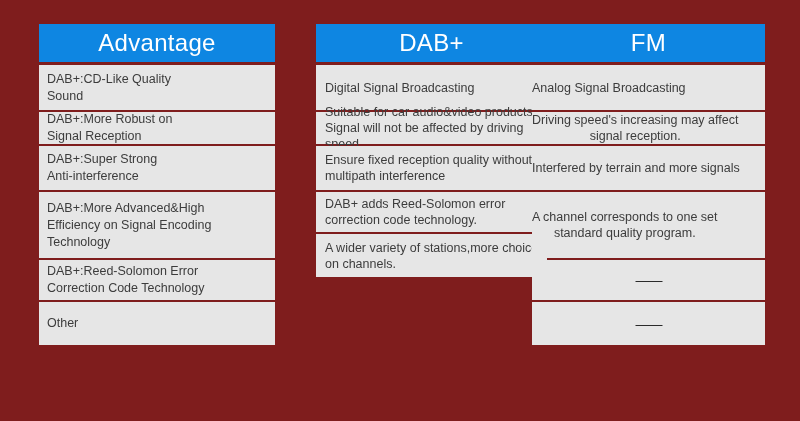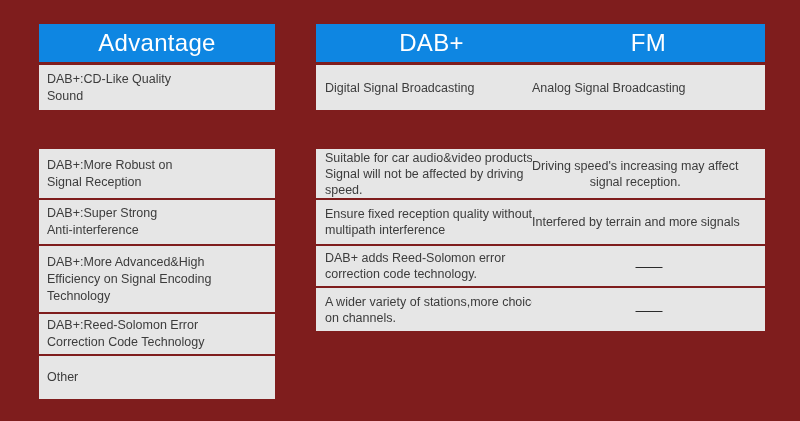--- a/index.html
+++ b/index.html
@@ -45,21 +45,21 @@
     font-size: 12.5px;
     white-space: pre-line;
     box-sizing: border-box;
     padding-right: 4px;
   }
   .col-advantage .cell { padding-left: 8px; line-height: 17px; }
   .col-dab .cell       { padding-left: 9px;  line-height: 16px; }
   .col-fm .cell        { padding-left: 0; line-height: 16px; }
 
   .r1 { height: 45px; }
-  .r2 { height: 49px; margin-top: 37px; }
+  .r2 { height: 32px; }
   .r3 { height: 44px; }
   .r4 { height: 66px; }
   .r5 { height: 40px; }
   .r6 { height: 43px; }
 
   .dash {
     justify-content: center;
     padding-left: 0 !important;
     padding-right: 0;
     font-size: 14px;
@@ -101,17 +101,19 @@
     <div class="cell r6">A wider variety of stations,more choice
 on channels.</div>
   </div>
 
   <div class="col col-fm">
     <div class="hdr">FM</div>
     <div class="cell r1">Analog Signal Broadcasting</div>
     <div class="cell r2">Driving speed's increasing may affect
 signal reception.</div>
     <div class="cell r3">Interfered by terrain and more signals</div>
+    <div class="cell r4">A channel corresponds to one set
+standard quality program.</div>
     <div class="cell r5 dash">——</div>
     <div class="cell r6 dash">——</div>
   </div>
 
 </div>
 
 </body></html>

